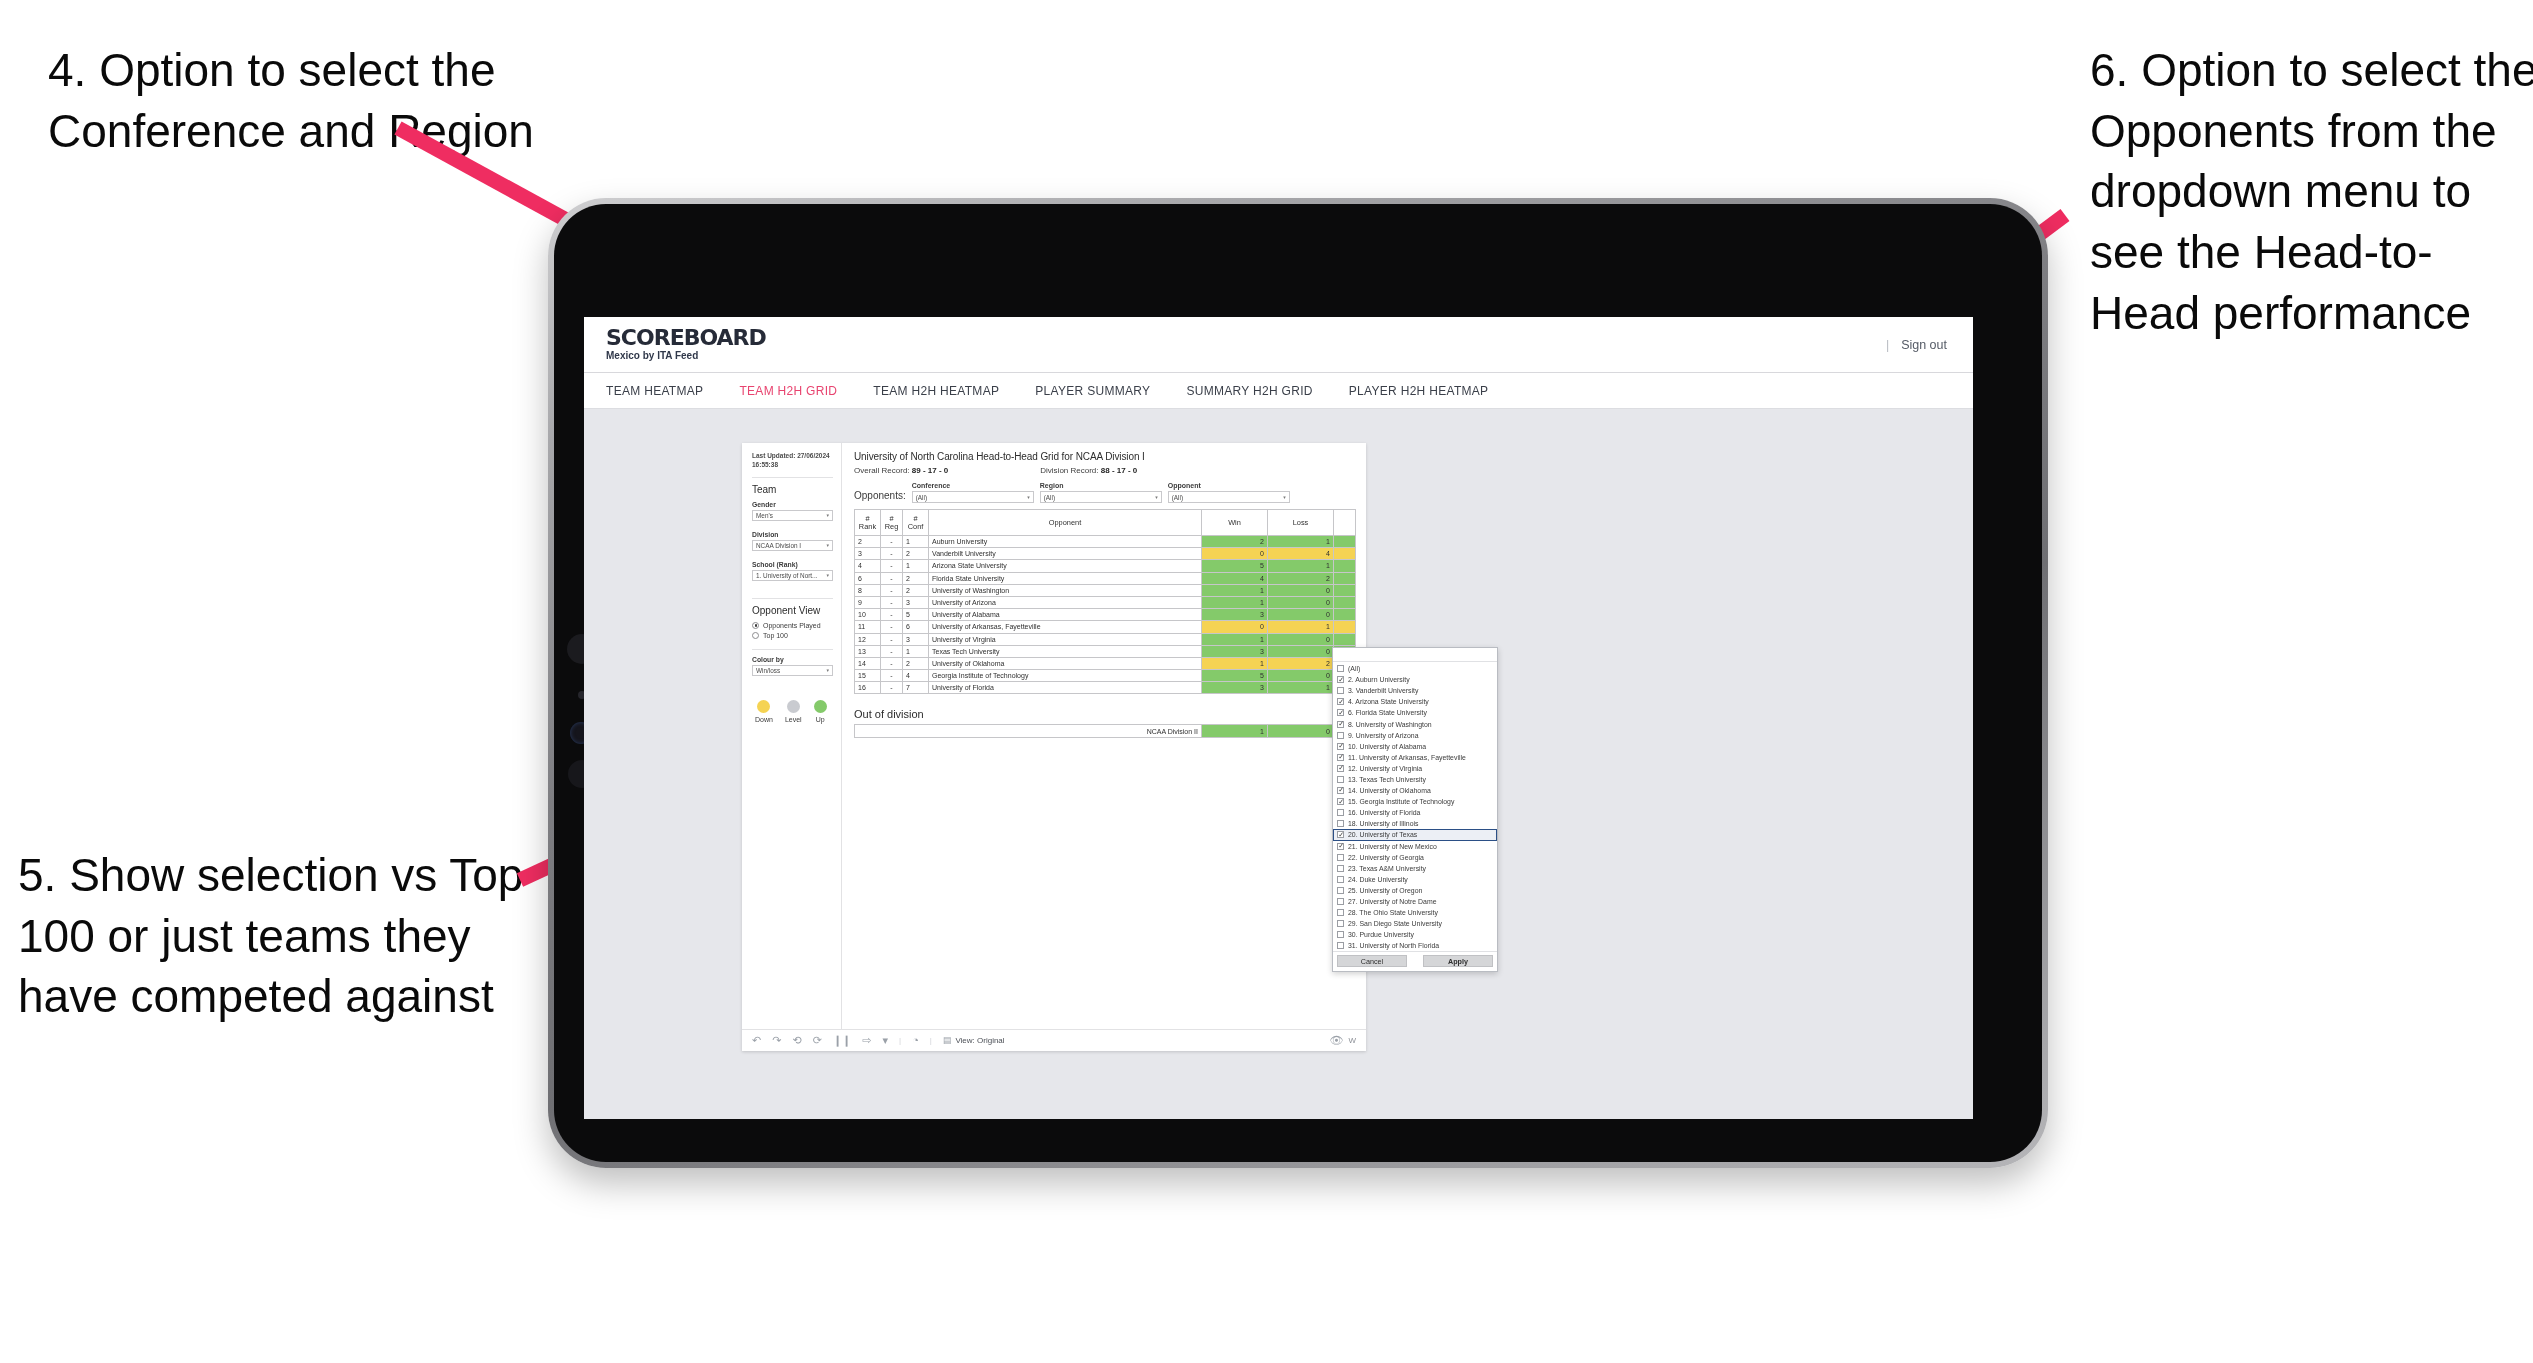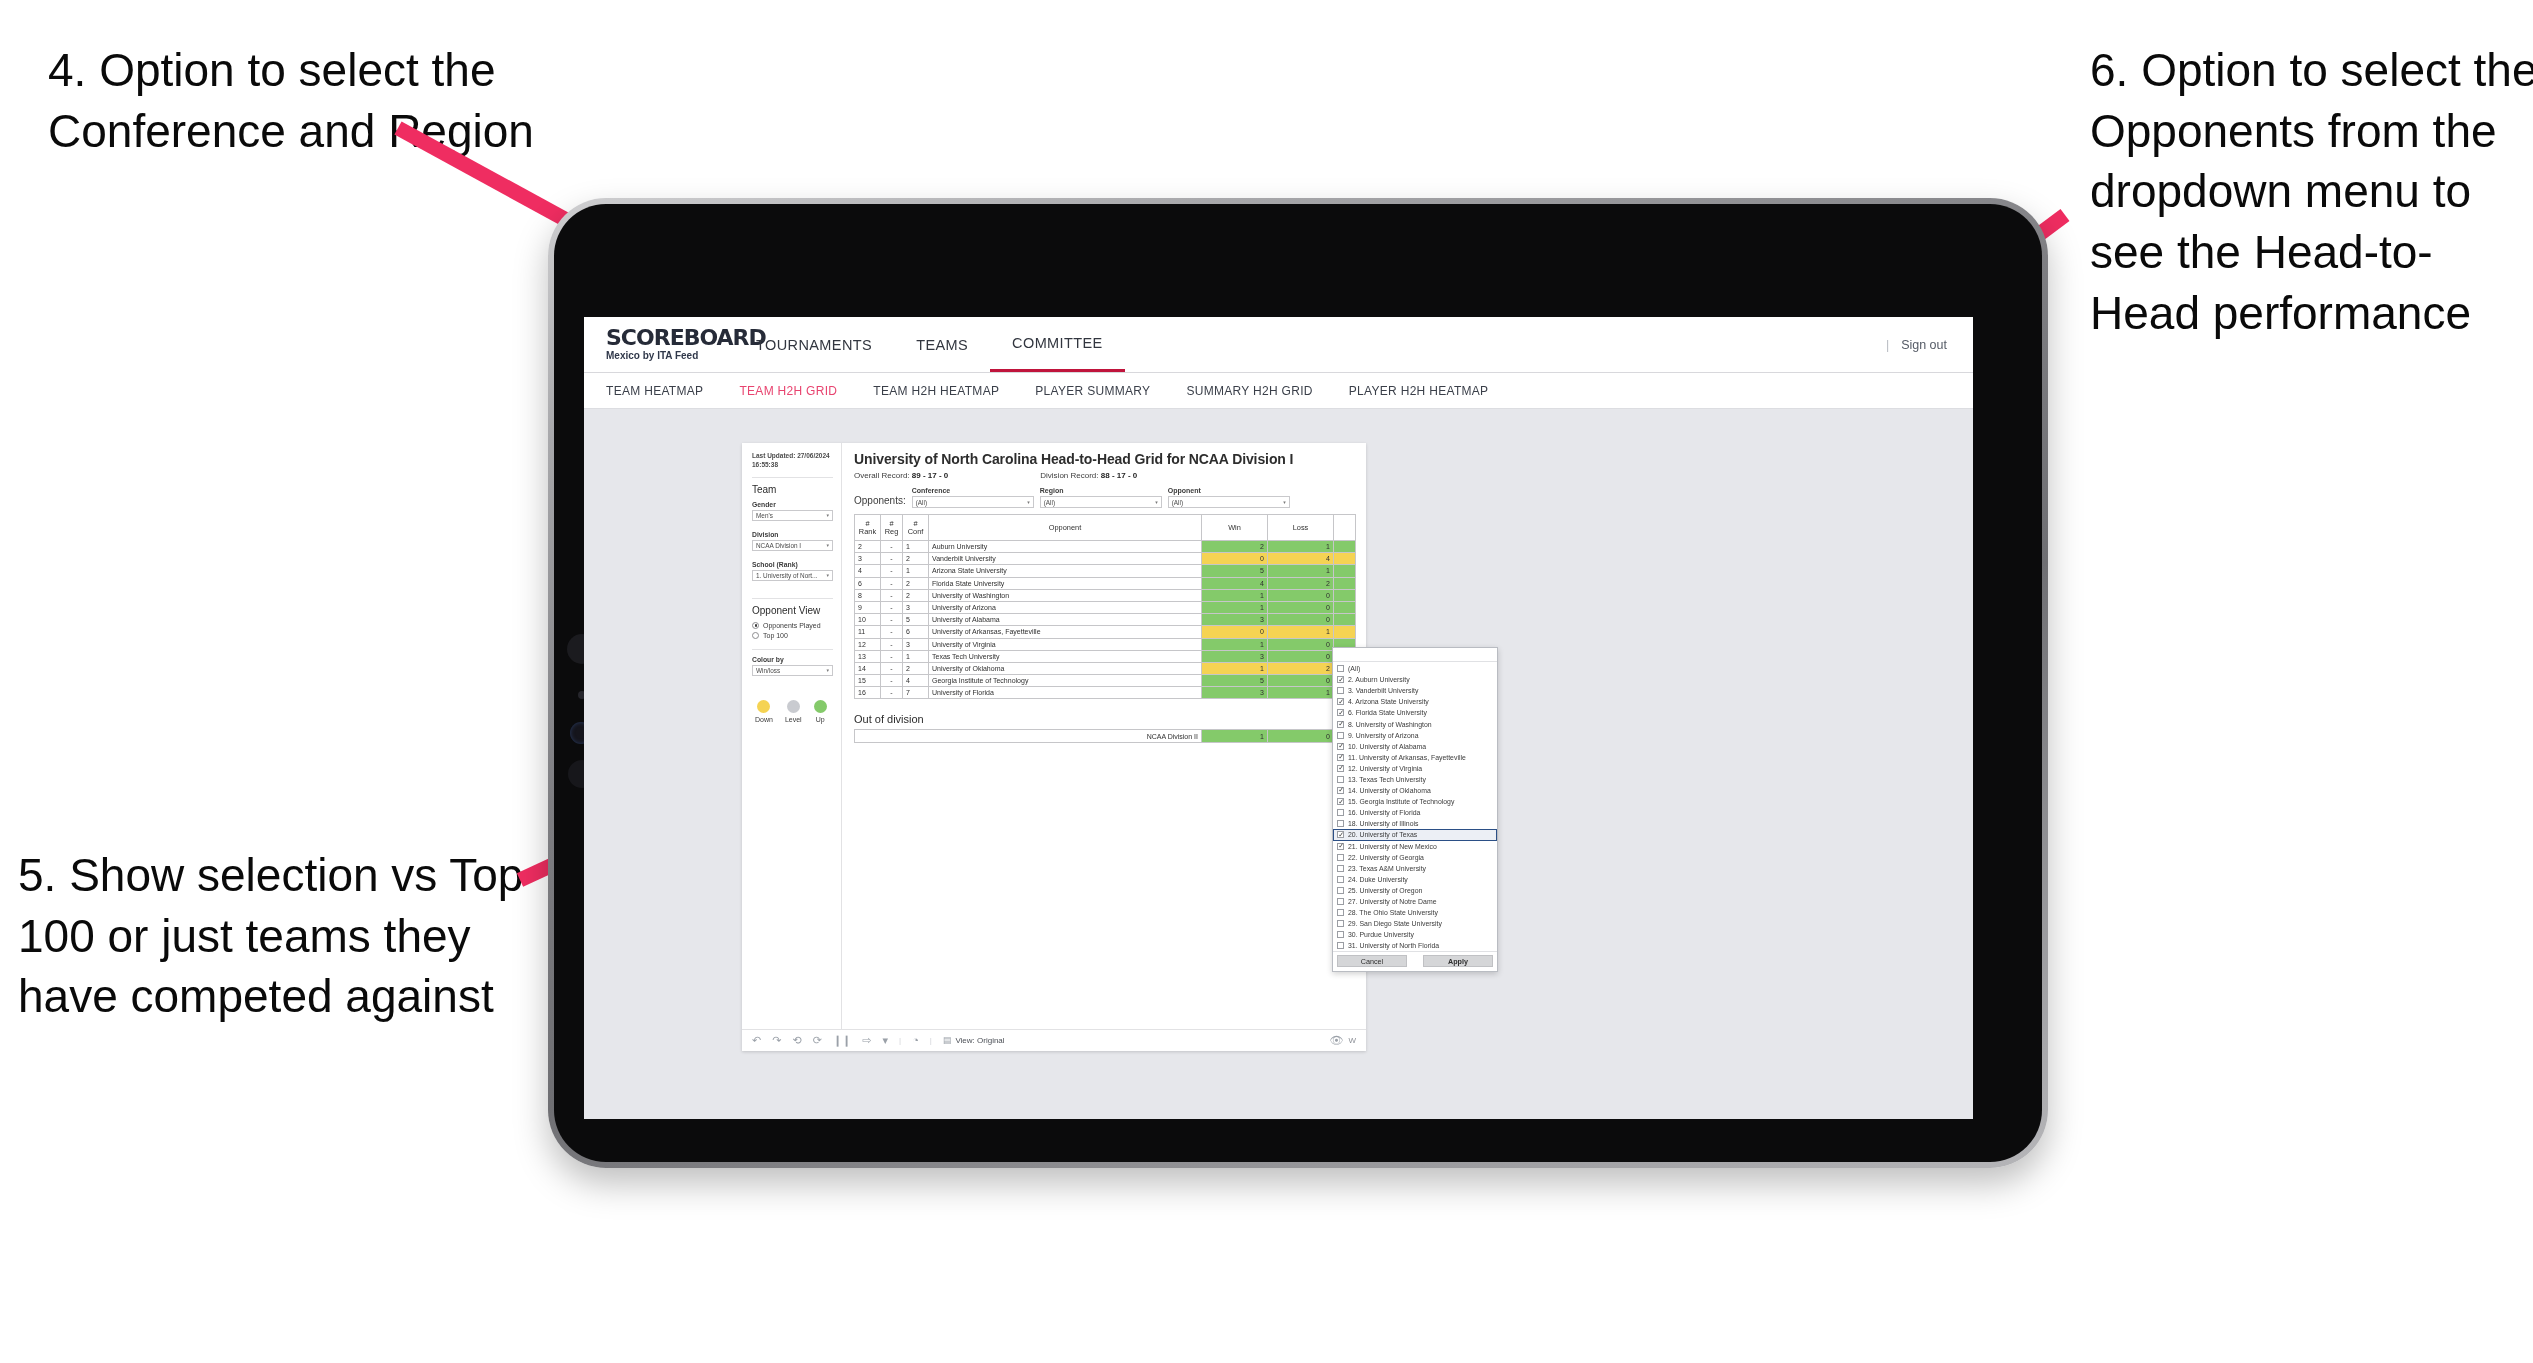--- a/index.html
+++ b/index.html
@@ -135,21 +135,21 @@
   .radio.on::after {
     content: ""; position: absolute; left: 1.5px; top: 1.5px;
     width: 2.6px; height: 2.6px; border-radius: 50%; background: #3b3b3b;
   }
   .legend { display: flex; gap: 12px; margin-top: 14px; padding-left: 3px; }
   .legend-item { text-align: center; font-size: 7px; color: #3b3b3b; }
   .dot { width: 13px; height: 13px; border-radius: 50%; margin: 0 auto 3px; }
 
   
   #wb-main { flex: 1; padding: 8px 10px 0 12px; position: relative; min-width: 0; }
-  .view-title { font-size: 14px; color: #2d2d2d; font-weight: 700; letter-spacing: -.1px; }
+  .view-title { font-size: 10px; color: #2d2d2d; font-weight: 400; letter-spacing: -.1px; }
   .rec-row { display: flex; margin-top: 4px; font-size: 8px; color: #3d3d3d; }
   .rec-row .rec2 { margin-left: 92px; text-align: right; }
   .rec-row b { color: #1f1f1f; }
 
   .filters { display: flex; align-items: flex-end; margin-top: 7px; gap: 6px; }
   .filters .opp-label { font-size: 10px; color: #3b3b3b; padding-bottom: 2px; }
   .filt { width: 122px; }
   .filt .field-label { font-size: 7px; margin-bottom: 2px; }
   .filt .select { margin-bottom: 0; height: 12px; }
 
@@ -245,25 +245,20 @@
     <div class="cam" id="cam-lens"></div>
     <div class="cam" id="cam-spk"></div>
 
     <div id="screen">
 
       <div class="site-header">
         <div class="brand">
           <div class="brand-name">SCOREBOARD</div>
           <div class="brand-sub">Mexico by ITA Feed</div>
         </div>
-        <nav class="main-nav">
-          <a href="#">TOURNAMENTS</a>
-          <a href="#">TEAMS</a>
-          <a href="#" class="active">COMMITTEE</a>
-        </nav>
         <div class="header-right">
           <span class="hdr-divider">|</span>
           <a href="#" style="color:#555b66;text-decoration:none">Sign out</a>
         </div>
       </div>
 
       <div class="sub-nav">
         <a href="#">TEAM HEATMAP</a>
         <a href="#" class="active">TEAM H2H GRID</a>
         <a href="#">TEAM H2H HEATMAP</a>

